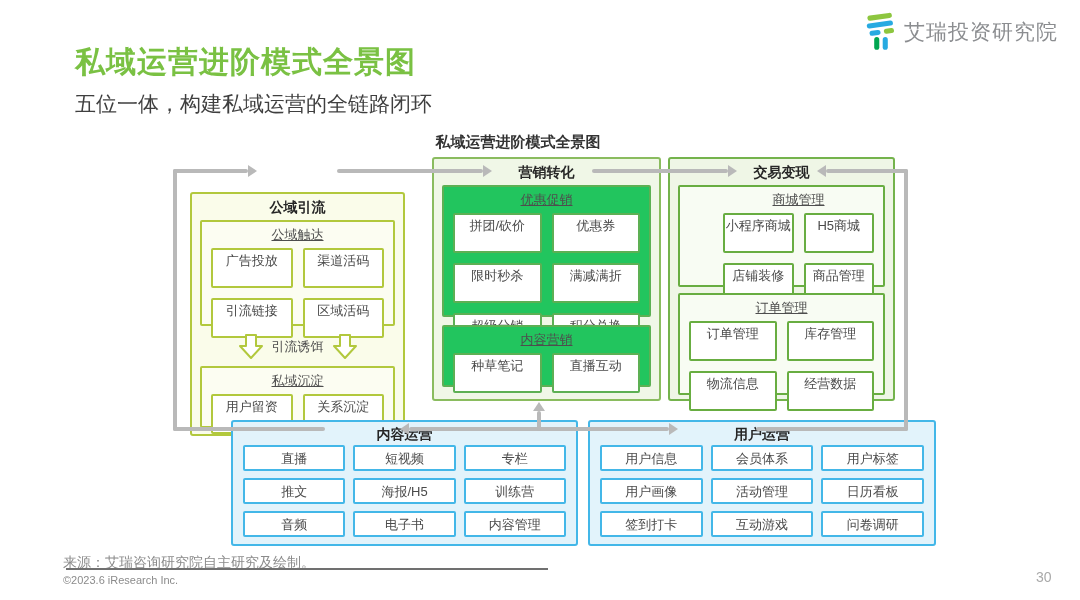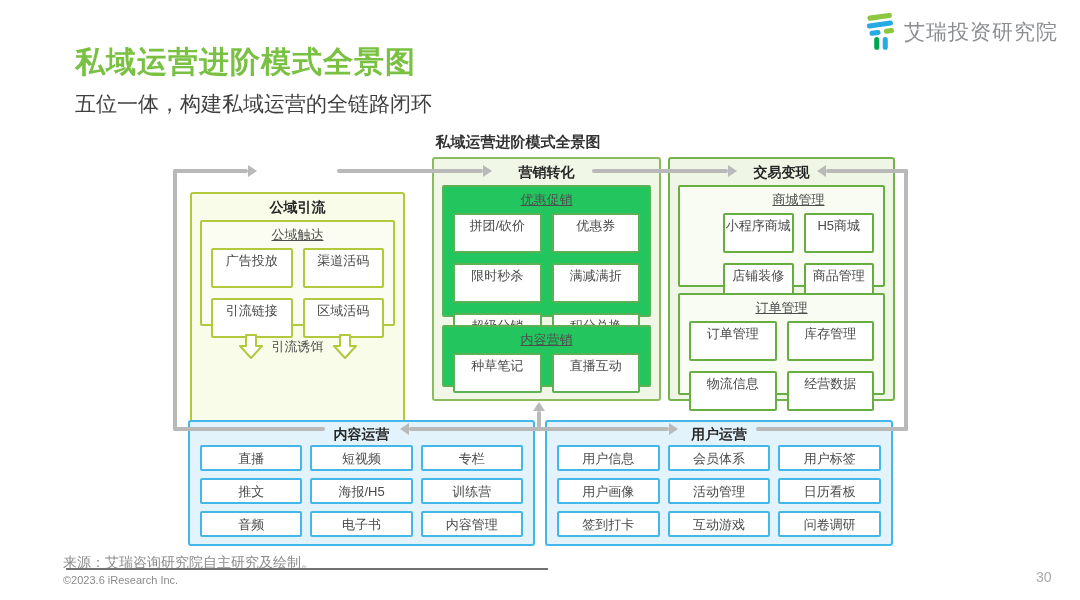--- a/index.html
+++ b/index.html
@@ -13,21 +13,21 @@
   .logo { position:absolute; right:22px; top:12px; display:flex; align-items:center; gap:6px; }
   .logo-text { font-size:21px; color:#8b8d90; letter-spacing:1px; }
   .diagram-title { position:absolute; left:0; top:133px; width:1036px; text-align:center; font-size:15px; font-weight:bold; color:#333; }
 
   
   .sec { position:absolute; border-radius:3px; }
   .sec-top { top:157px; height:244px; }
   #sec1 { left:190px; width:215px; background:#fafcea; border:2px solid #b2c83d;margin-top:35px; }
   #sec2 { left:432px; width:229px; background:#f0f7e7; border:2px solid #8abc5f; }
   #sec3 { left:668px; width:227px; background:#eff6e6; border:2px solid #74b34c; }
-  .sec-bottom { top:420px; height:126px; background:#e2f3fb; border:2px solid #43b7e8; }
+  .sec-bottom { top:420px; height:126px; background:#e2f3fb; border:2px solid #43b7e8;margin-left:43px; }
   #sec4 { left:188px; width:347px; }
   #sec5 { left:545px; width:348px; }
   .sec-title { position:absolute; top:5px; left:0; width:100%; text-align:center; font-size:14px; font-weight:bold; color:#262626; }
   .sec-bottom .sec-title { top:4px; }
 
   
   .group { position:absolute; left:8px; right:8px; border-radius:2px; }
   .group-label { padding-top:4px; height:24px; text-align:center; font-size:13px; color:#4e4e4e;text-decoration:underline; }
   .g-lime  { border:2px solid #b2c83d; background:#fcfdf2; }
   .g-green { border:2px solid #5db054; background:#22c55e; }
@@ -95,20 +95,27 @@
     </div>
     <div class="bait-row">
       <svg width="24" height="26" viewBox="0 0 24 26">
         <path d="M7 1 H17 V12 H23 L12 24 L1 12 H7 Z" fill="#ffffff" stroke="#b2c83d" stroke-width="2" stroke-linejoin="round"></path>
       </svg>
       <span>引流诱饵</span>
       <svg width="24" height="26" viewBox="0 0 24 26">
         <path d="M7 1 H17 V12 H23 L12 24 L1 12 H7 Z" fill="#ffffff" stroke="#b2c83d" stroke-width="2" stroke-linejoin="round"></path>
       </svg>
     </div>
+    <div class="group g-lime" style="top:172px;height:62px;">
+      <div class="group-label">私域沉淀</div>
+      <div class="leaf-grid">
+        <div class="leaf lf-lime">用户留资</div>
+        <div class="leaf lf-lime">关系沉淀</div>
+      </div>
+    </div>
   </div>
 
   <div class="sec sec-top" id="sec2">
     <div class="sec-title">营销转化</div>
     <div class="group g-green" style="top:26px;height:132px;">
       <div class="group-label">优惠促销</div>
       <div class="leaf-grid">
         <div class="leaf lf-green">拼团/砍价</div>
         <div class="leaf lf-green">优惠券</div>
         <div class="leaf lf-green">限时秒杀</div>

